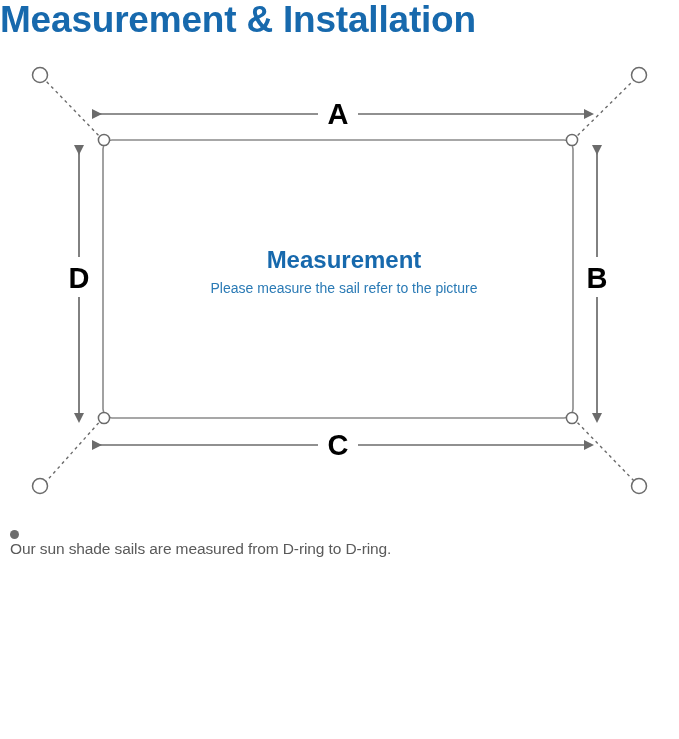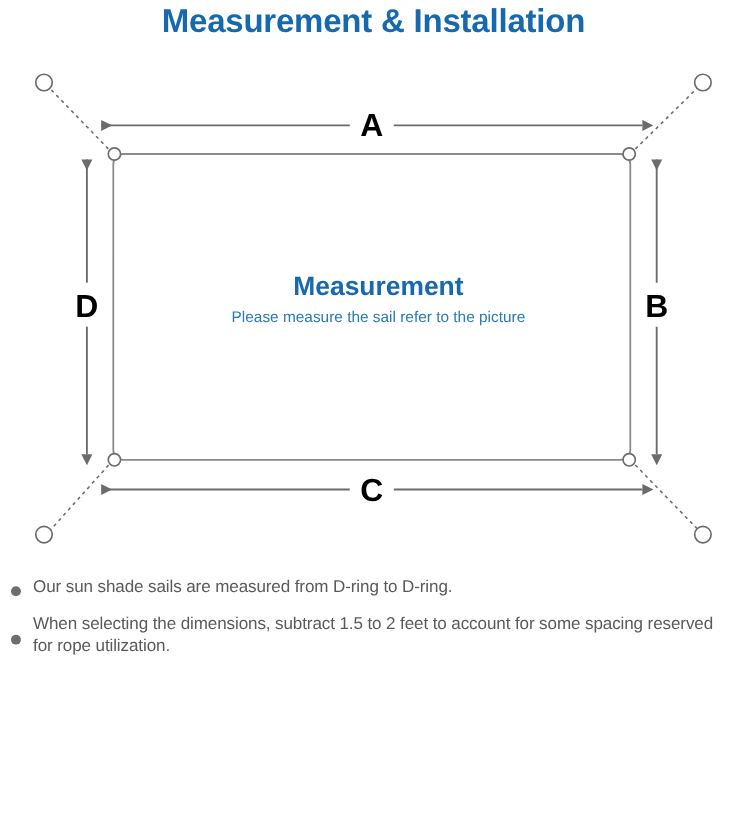--- a/index.html
+++ b/index.html
@@ -16,22 +16,22 @@
   }
 
   
   #title {
     position: absolute;
     left: 0;
     top: 0;
     width: 679px;
     height: 42px;
     line-height: 40px;
-    text-align: center;
-    font-size: 30px;
+    text-align: left;
+    font-size: 37px;
     font-weight: bold;
     color: #1769ad;
     letter-spacing: -0.2px;
     white-space: nowrap;
   }
 
   
   #diagram {
     position: absolute;
     left: 0;
@@ -66,23 +66,24 @@
   #notes {
     position: absolute;
     left: 0;
     top: 524px;
     width: 679px;
     height: 215px;
   }
   .note-row {
     position: relative;
     display: flex;
-    align-items: center;
+    align-items: flex-start;
     padding: 0 10px 0 10px;
     margin-bottom: 14px;
+    flex-direction: column;
   }
   .note-bullet {
     flex: 0 0 auto;
     width: 9px;
     height: 9px;
     border-radius: 50%;
     background: #6d6d6d;
     margin-top: 6px;
     margin-right: 11px;
   }
@@ -147,17 +148,13 @@
     <text class="center-title" x="344" y="224" text-anchor="middle">Measurement</text>
     <text class="center-sub" x="344" y="249" text-anchor="middle">Please measure the sail refer to the picture</text>
   </svg>
 </div>
 
 <div id="notes">
   <div class="note-row">
     <span class="note-bullet"></span>
     <span class="note-text">Our sun shade sails are measured from D-ring to D-ring.</span>
   </div>
-  <div class="note-row">
-    <span class="note-bullet"></span>
-    <span class="note-text">When selecting the dimensions, subtract 1.5 to 2 feet to account for some spacing reserved for rope utilization.</span>
-  </div>
 </div>
 
 </body></html>

